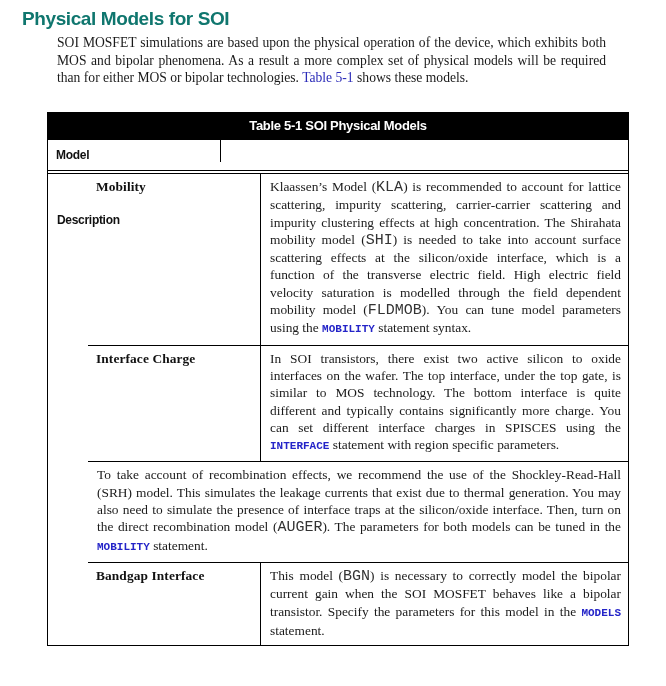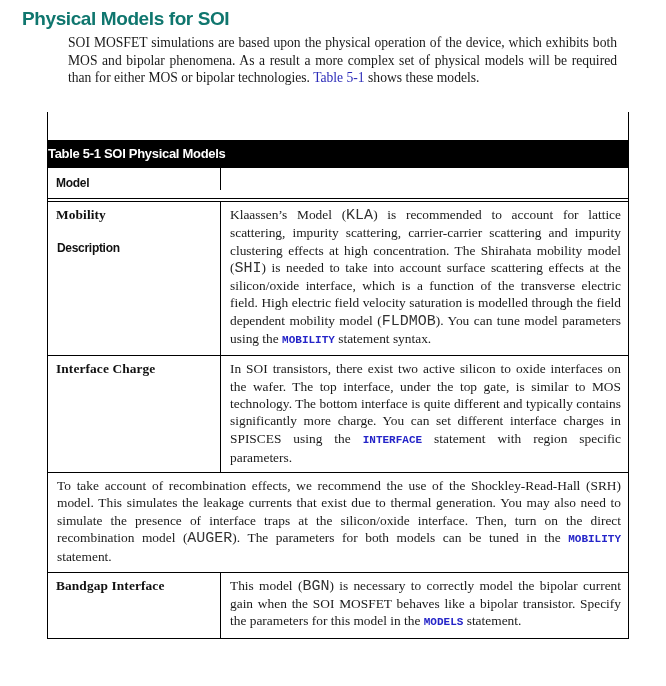--- a/index.html
+++ b/index.html
@@ -6,44 +6,43 @@
   body {
     width: 666px; height: 686px; position: relative; overflow: hidden;
     font-family: "Liberation Serif", serif; color: #111;
   }
   .section-title {
     position: absolute; left: 22px; top: 8px;
     font-family: "Liberation Sans", sans-serif; font-weight: bold;
     font-size: 19px; letter-spacing: -0.4px; color: #0f766e;
   }
   .intro {
-    position: absolute; left: 68px; top: 34px; width: 549px;
+    position: absolute; left: 57px; top: 34px; width: 549px;
     font-size: 13.6px; line-height: 17.6px; text-align: justify; color: #1a1a1a;
   }
   .intro .link { color: #2b2bb8; }
   .table {
     position: absolute; left: 47px; top: 112px; width: 582px;
     border-left: 1.5px solid #000; border-right: 1.5px solid #000; border-bottom: 1.5px solid #000;
     box-sizing: border-box;
   }
   .caption {
-    background: #000; color: #fff; height: 28px; line-height: 28px; text-align: left;
+    background: #000; color: #fff; height: 28px; line-height: 28px; text-align: center;
     font-family: "Liberation Sans", sans-serif; font-weight: bold; font-size: 13px;
     letter-spacing: -0.3px;
-    margin-top: 28px;
   }
   .hdr {
     display: flex; height: 30px; border-bottom: 4px double #000;
     font-family: "Liberation Sans", sans-serif; font-weight: bold; font-size: 12px;
     letter-spacing: -0.3px;
     flex-direction: column;
   }
   .hdr .c1 { width: 173px; border-right: 1.2px solid #000; padding: 8px 0 0 8px; box-sizing: border-box; }
   .hdr .c2 { flex: 1; padding: 8px 0 0 9px; box-sizing: border-box; margin-top: 43px; }
-  .row { display: flex; border-top: 1.2px solid #000; }
+  .row { display: flex; border-top: 1.2px solid #000; margin-left: 40px; }
   .row.first { border-top: none; }
   .row .c1 {
     width: 173px; border-right: 1.2px solid #000; padding: 5px 0 6px 8px; box-sizing: border-box;
     font-weight: bold; font-size: 13.4px; letter-spacing: 0.1px;
   }
   .row .c2 {
     flex: 1; padding: 4px 7px 6px 9px; box-sizing: border-box;
     font-size: 13.4px; line-height: 17.3px; text-align: justify; color: #1a1a1a;
   }
   .code { font-family: "Liberation Mono", monospace; font-size: 15px; color: #333; }

